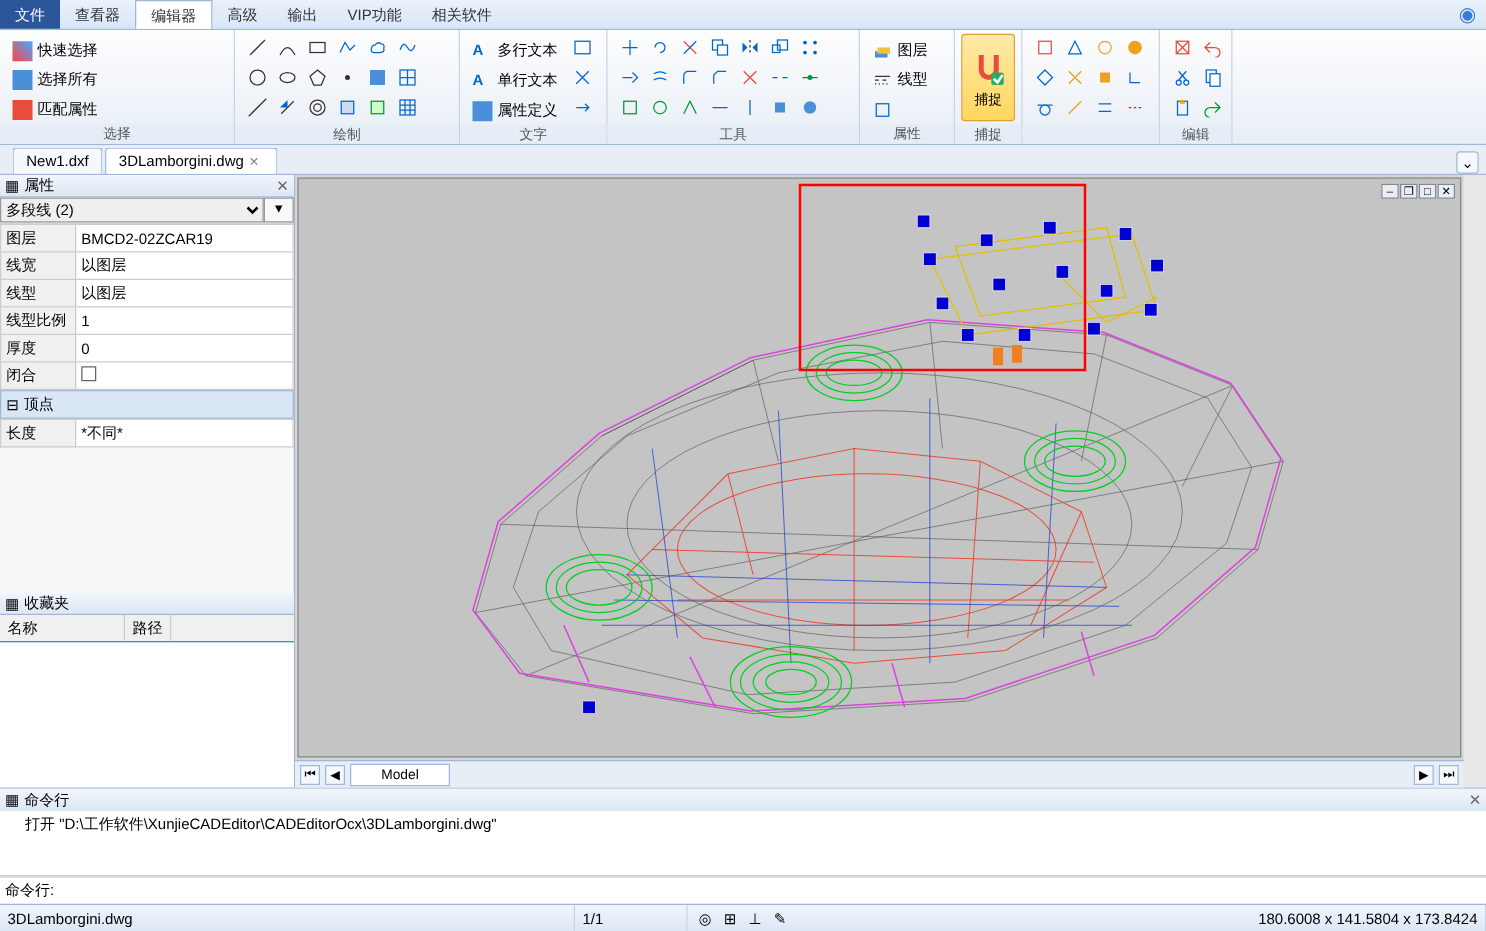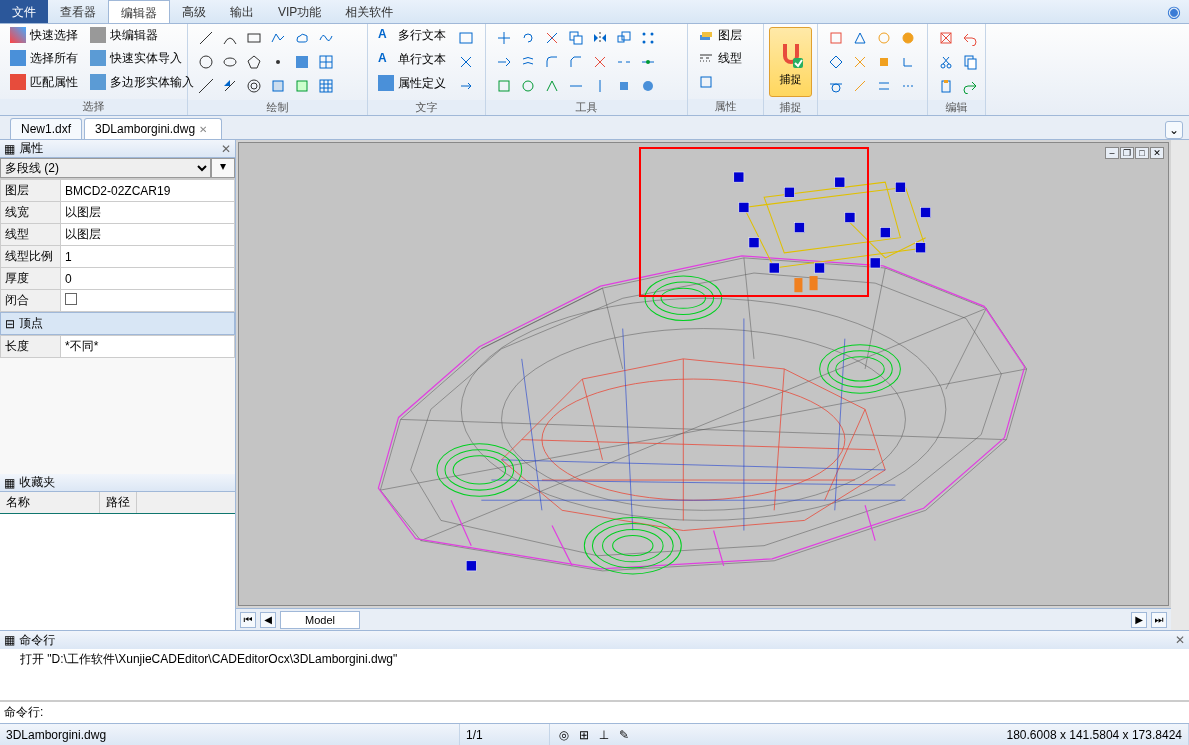--- a/index.html
+++ b/index.html
@@ -10,21 +10,21 @@
 .menu-item.selected { background: #fff; border: 1px solid #a0b8d8; border-bottom: none; }
 .help-icon { margin-left: auto; padding: 2px 8px; color: #3a7bd5; font-size: 16px; }
 .ribbon { height: 92px; background: linear-gradient(#fdfdfd,#e8eef6); border-bottom: 1px solid #a0b8d8; display: flex; }
 .ribbon-group { border-right: 1px solid #c5d5e8; display: flex; flex-direction: column; }
 .ribbon-group-body { flex: 1; display: flex; padding: 2px 4px; }
 .ribbon-group-label { text-align: center; height: 16px; font-size: 11px; color: #555; background: #e5edf7; }
 .rb-col { display: flex; flex-direction: column; justify-content: space-around; padding: 0 2px; }
 .rb-btn { width: 22px; height: 22px; margin: 1px; display: flex; align-items: center; justify-content: center; cursor: pointer; border: 1px solid transparent; }
 .rb-big { width: 44px; height: 70px; flex-direction: column; text-align: center; }
 .rb-big .lbl { font-size: 11px; margin-top: 2px; }
-.rb-txt-item { height: 22px; display: flex; align-items: flex-start; padding: 0 4px; cursor: pointer; white-space: nowrap; }
+.rb-txt-item { height: 22px; display: flex; align-items: flex-end; padding: 0 4px; cursor: pointer; white-space: nowrap; }
 .rb-txt-item .ic { width: 16px; height: 16px; margin-right: 4px; display: inline-block; }
 .tabs-bar { height: 24px; background: #e8eef6; border-bottom: 1px solid #a0b8d8; display: flex; align-items: end; padding-left: 10px; }
 .file-tab { padding: 3px 10px; border: 1px solid #a0b8d8; border-bottom: none; background: #f5f9fd; margin-right: 2px; border-radius: 3px 3px 0 0; display: flex; align-items: flex-end; gap: 4px; }
 .file-tab.active { background: #fff; }
 .ftab-close { width: 12px; height: 12px; font-size: 10px; color: #888; }
 .tabs-chevron { margin-left: auto; margin-right: 6px; width: 18px; height: 18px; border: 1px solid #a0b8d8; background: #f5f9fd; border-radius: 3px; display:flex; align-items:center; justify-content:center; }
 .main-area { flex: 1; display: flex; min-height: 0; }
 .left-panel { width: 236px; background: #f8f8f8; border-right: 1px solid #a0b8d8; display: flex; flex-direction: column; }
 .panel-header { height: 18px; background: linear-gradient(#f1f5fb,#dce7f5); border-bottom: 1px solid #a0b8d8; display: flex; align-items: center; padding: 0 4px; gap: 4px; }
 .panel-header .title { flex: 1; }
@@ -87,34 +87,20 @@
           </div>
         <div class="rb-txt-item">
             <span class="ic" style="background:#4a90d9"></span>
             <span>选择所有</span>
           </div>
         <div class="rb-txt-item">
             <span class="ic" style="background:#e74c3c"></span>
             <span>匹配属性</span>
           </div>
       </div>
-      <div class="rb-col">
-        <div class="rb-txt-item">
-            <span class="ic" style="background:#999"></span>
-            <span>块编辑器</span>
-          </div>
-        <div class="rb-txt-item">
-            <span class="ic" style="background:#5b9bd5"></span>
-            <span>快速实体导入</span>
-          </div>
-        <div class="rb-txt-item">
-            <span class="ic" style="background:#5b9bd5"></span>
-            <span>多边形实体输入</span>
-          </div>
-      </div>
     </div>
     <div class="ribbon-group-label">选择</div>
   </div>
 
   <div class="ribbon-group" style="width:180px">
     <div class="ribbon-group-body">
       <div class="rb-col">
         <div style="display:flex">
           <div class="rb-btn">
               <svg class="ic16">

